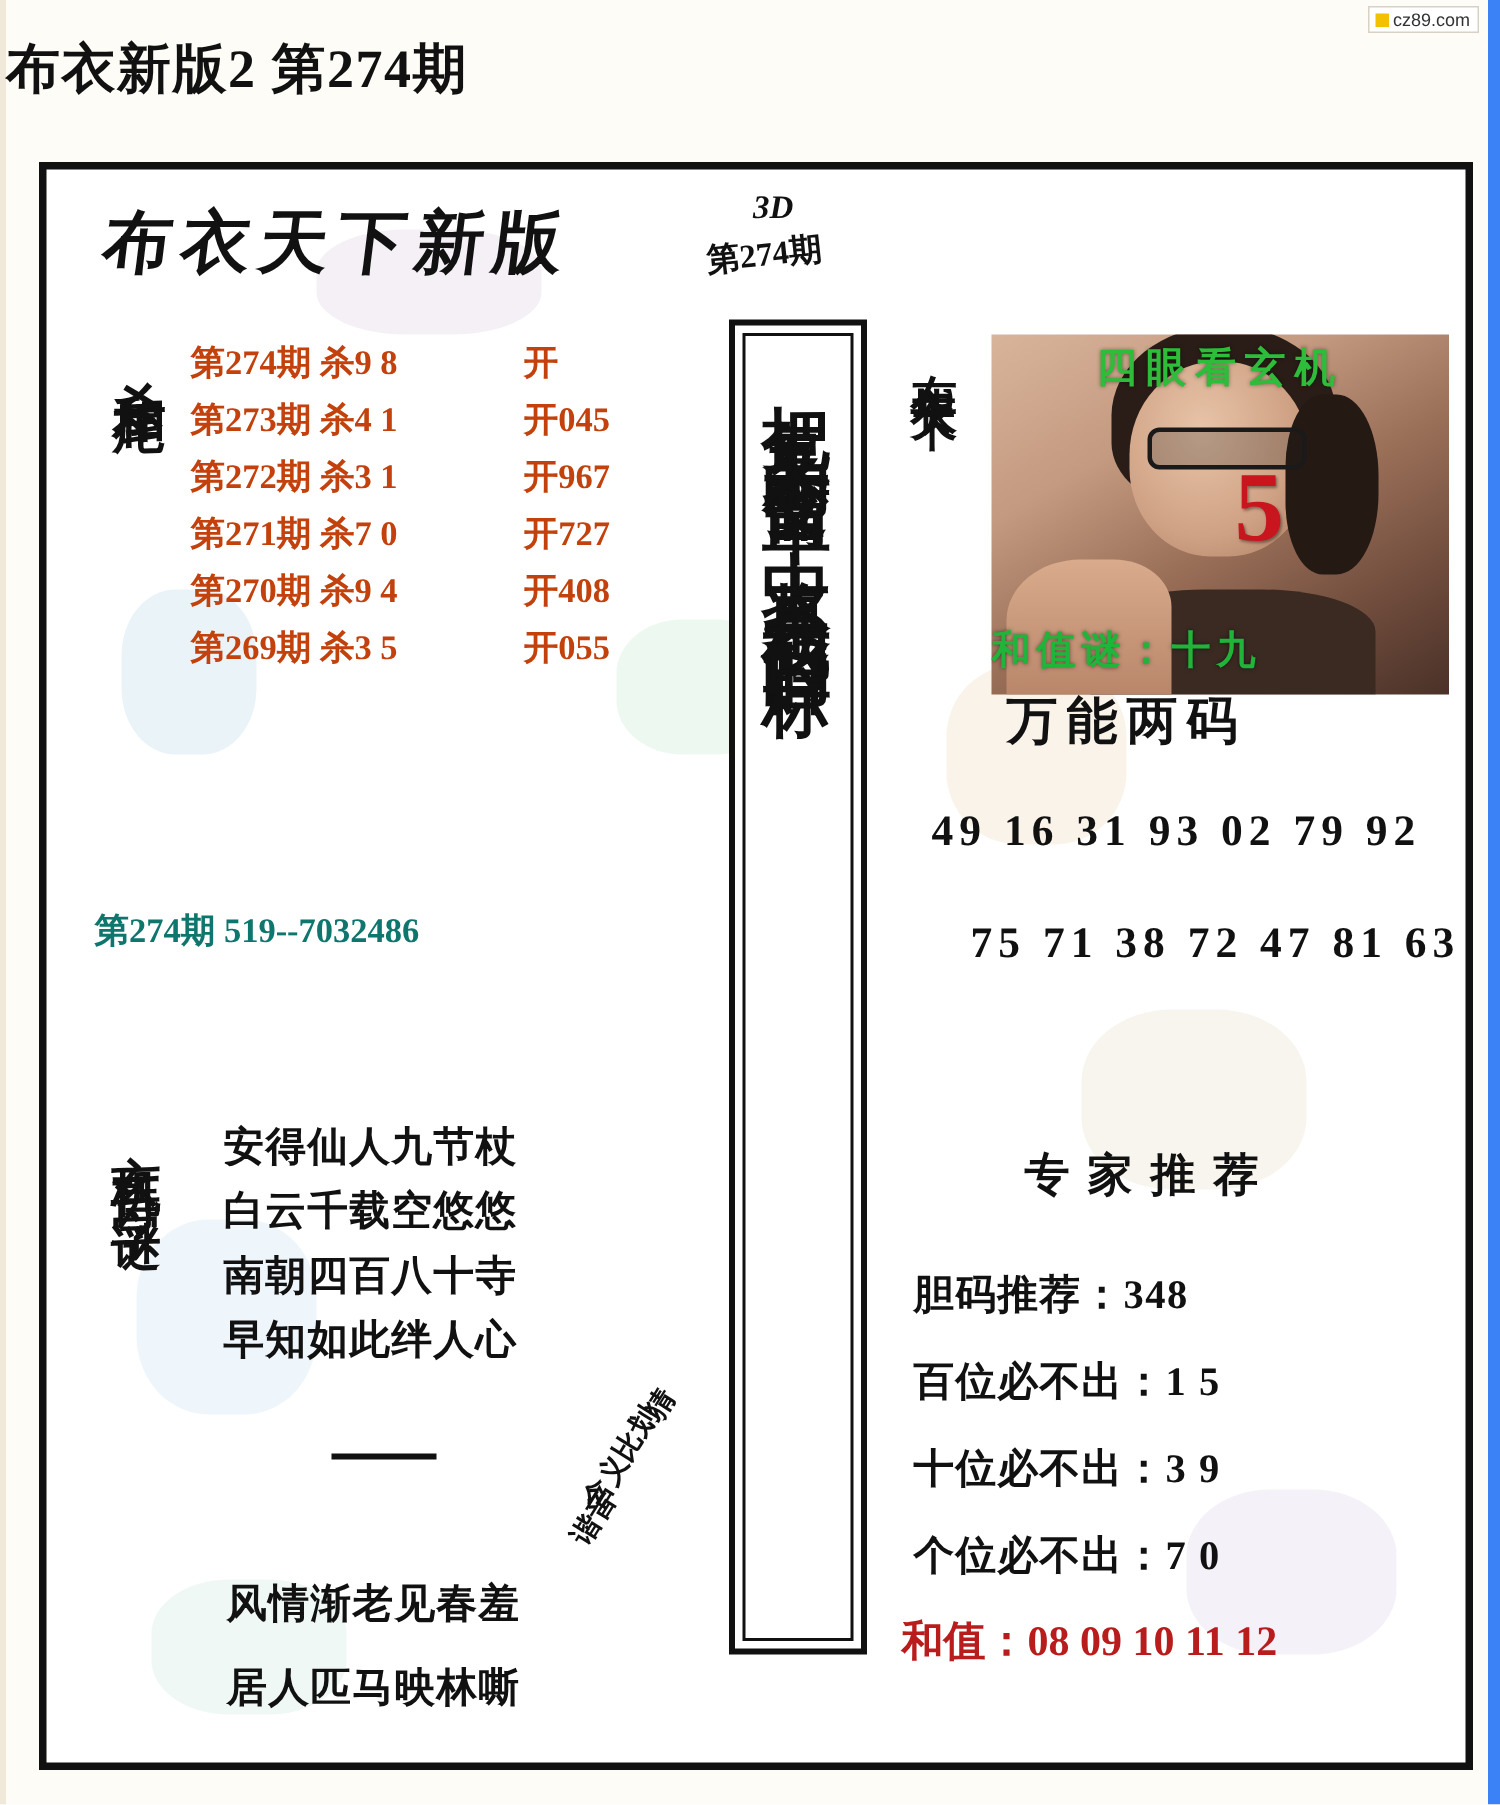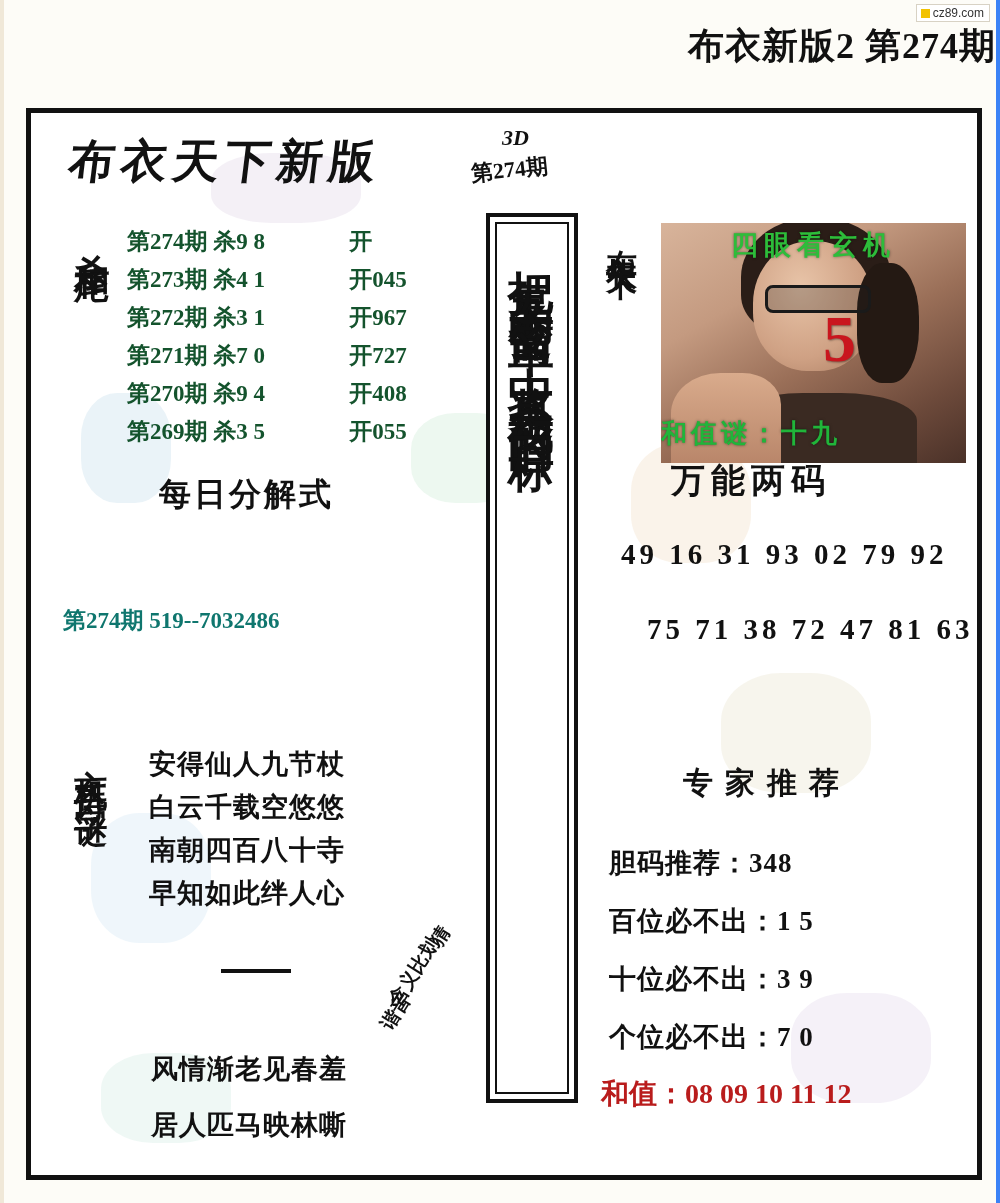--- a/index.html
+++ b/index.html
@@ -14,21 +14,21 @@
     position: relative;
     overflow: hidden;
   }
   .page {
     position: relative;
     width: 1000px;
     height: 1203px;
     background: #fdfcf7;
     box-sizing: border-box;
     border-left: 4px solid #f0e8d8;
-    border-right: 4px solid #3b82f6;
+    border-right: 8px solid #3b82f6;
   }
   
   .watermark {
     position: absolute;
     top: 4px;
     right: 6px;
     background: #ffffff;
     border: 1px solid #d8d2c4;
     padding: 1px 5px 1px 4px;
     font-size: 12px;
@@ -44,21 +44,21 @@
     height: 9px;
     background: #f2c200;
     display: inline-block;
   }
   
   .header {
     position: absolute;
     top: 22px;
     left: 0;
     width: 100%;
-    text-align: right;
+    text-align: left;
     font-size: 36px;
     font-weight: bold;
     color: #111111;
     letter-spacing: 1px;
   }
   
   .poster {
     position: absolute;
     top: 108px;
     left: 22px;
@@ -130,21 +130,21 @@
     position: absolute;
     top: 110px;
     left: 96px;
     width: 340px;
   }
   .kill-row {
     display: flex;
     align-items: baseline;
     font-size: 23px;
     font-weight: bold;
-    color: #14532d;
+    color: #c2410c;
     height: 38px;
     line-height: 38px;
     gap: 24px;
   }
   .kill-row .issue { width: 190px; white-space: nowrap; }
   .kill-row .open { width: 130px; text-align: left; padding-left: 26px; white-space: nowrap;}
   .daily {
     position: absolute;
     top: 360px;
     left: 128px;
@@ -465,21 +465,20 @@
       <div class="kill-row">
         <span class="issue">第270期 杀9 4</span>
         <span class="open">开408</span>
       </div>
       <div class="kill-row">
         <span class="issue">第269期 杀3 5</span>
         <span class="open">开055</span>
       </div>
     </div>
 
-    <div class="daily">每日分解式</div>
     <div class="decompose">第274期 519--7032486</div>
 
     <div class="vert-label riddle-label">玄机诗一字谜</div>
 
     <div class="riddle-lines">
       <div>安得仙人九节杖</div>
       <div>白云千载空悠悠</div>
       <div>南朝四百八十寺</div>
       <div>早知如此绊人心</div>
     </div>

